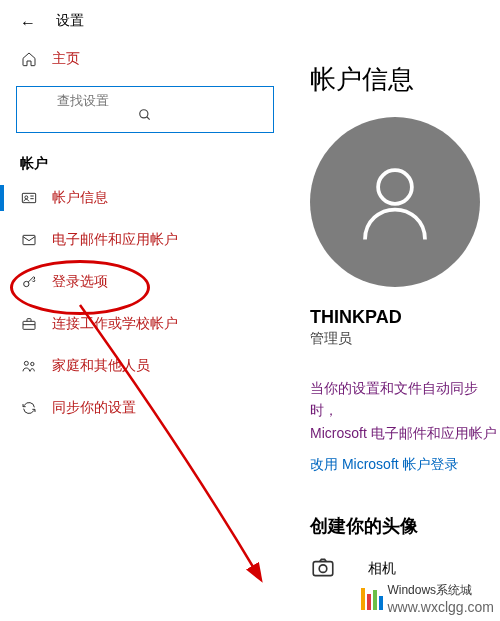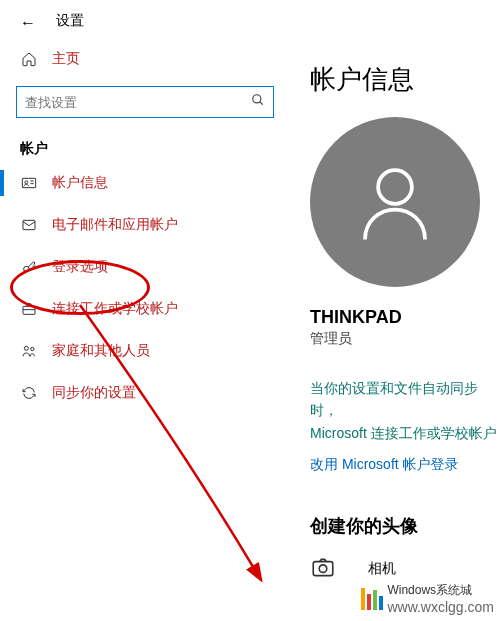--- a/index.html
+++ b/index.html
@@ -48,20 +48,21 @@
     .home-label, .nav-label {
       font-size: 14px;
       color: #b91c1c;
     }
     .search-wrap {
       margin: 10px 16px 16px 16px;
       border: 1px solid #0078d4;
       display: flex;
       align-items: center;
       padding: 6px 8px;
+      flex-direction: column;
     }
     .search-input {
       flex: 1;
       border: none;
       outline: none;
       font-size: 13px;
       color: #666;
       font-family: inherit;
     }
     .search-icon {
@@ -114,21 +115,21 @@
       font-weight: bold;
       color: #000;
     }
     .user-sub {
       font-size: 14px;
       color: #444;
       line-height: 1.5;
     }
     .sync-text {
       font-size: 14px;
-      color: #0f766e;
+      color: #701a75;
       margin-top: 28px;
       line-height: 1.6;
     }
     .link-text {
       font-size: 14px;
       color: #0067c0;
       margin-top: 12px;
       cursor: pointer;
     }
     .avatar-title {
@@ -296,21 +297,21 @@
   <div class="avatar">
     <svg width="90" height="90" viewBox="0 0 24 24" fill="none" stroke="#fff" stroke-width="1">
         <circle cx="12" cy="8" r="4.5"></circle>
         <path d="M4 22c0-5 4-8 8-8s8 3 8 8"></path>
       </svg>
   </div>
   <div class="user-name">THINKPAD</div>
   <div class="user-sub">管理员</div>
 
   <div class="sync-text">当你的设置和文件自动同步时，</div>
-  <div class="sync-text" style="margin-top:0">Microsoft 连接工作或学校帐户</div>
+  <div class="sync-text" style="margin-top:0">Microsoft 电子邮件和应用帐户</div>
   <div class="link-text">改用 Microsoft 帐户登录</div>
 
   <div class="avatar-title">创建你的头像</div>
   <div class="camera-row">
     <span class="camera-icon-wrap">
       <svg width="26" height="26" viewBox="0 0 24 24" fill="none" stroke="#333" stroke-width="1.5">
           <rect x="3" y="7" width="18" height="13" rx="2"></rect>
           <circle cx="12" cy="13.5" r="3.5"></circle>
           <path d="M9 7l1.5-2h3L15 7"></path>
         </svg>

